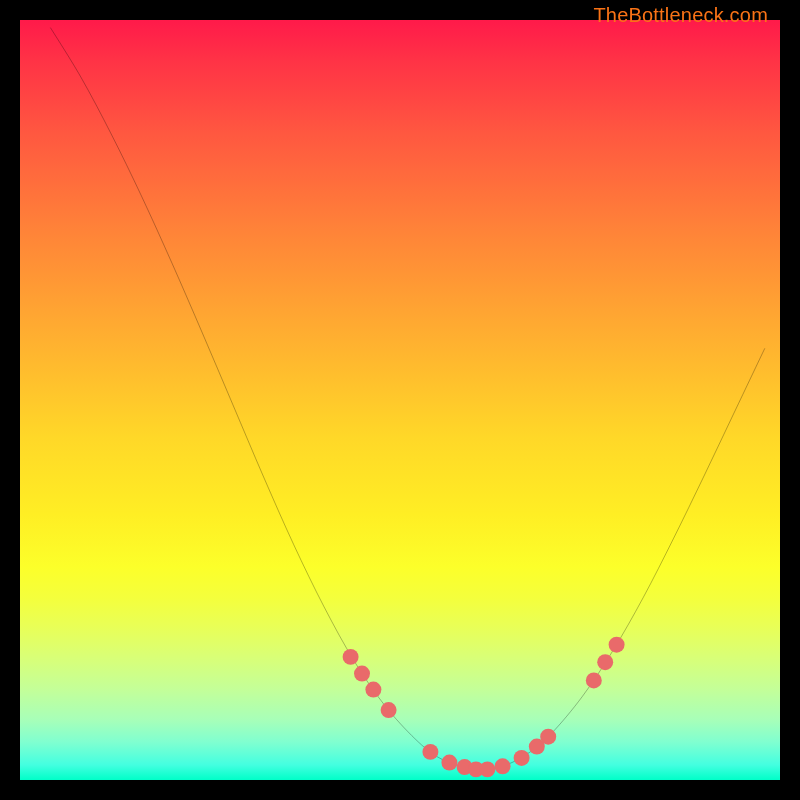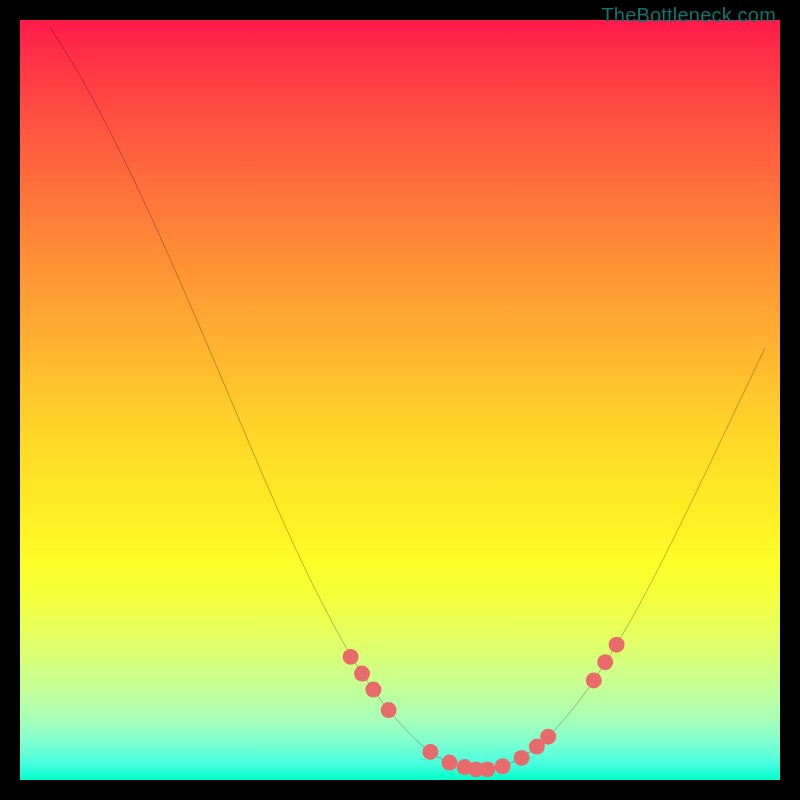--- a/index.html
+++ b/index.html
@@ -37,25 +37,25 @@
       #d8ff78 84%,
       #c4ff98 88%,
       #a8ffb8 92%,
       #80ffd0 95%,
       #44ffe0 98%,
       #00ffc8 100%);
   }
   .watermark {
     position: absolute;
     top: 4px;
-    right: 24px;
+    right: 32px;
     font-family: Arial, Helvetica, sans-serif;
     font-size: 20px;
     font-weight: 500;
-    color: #0f766e;
+    color: #f97316;
     letter-spacing: 0.2px;
   }
   svg.overlay {
     position: absolute;
     left: 0; top: 0;
     width: 100%;
     height: 100%;
   }
 </style>
 </head>

